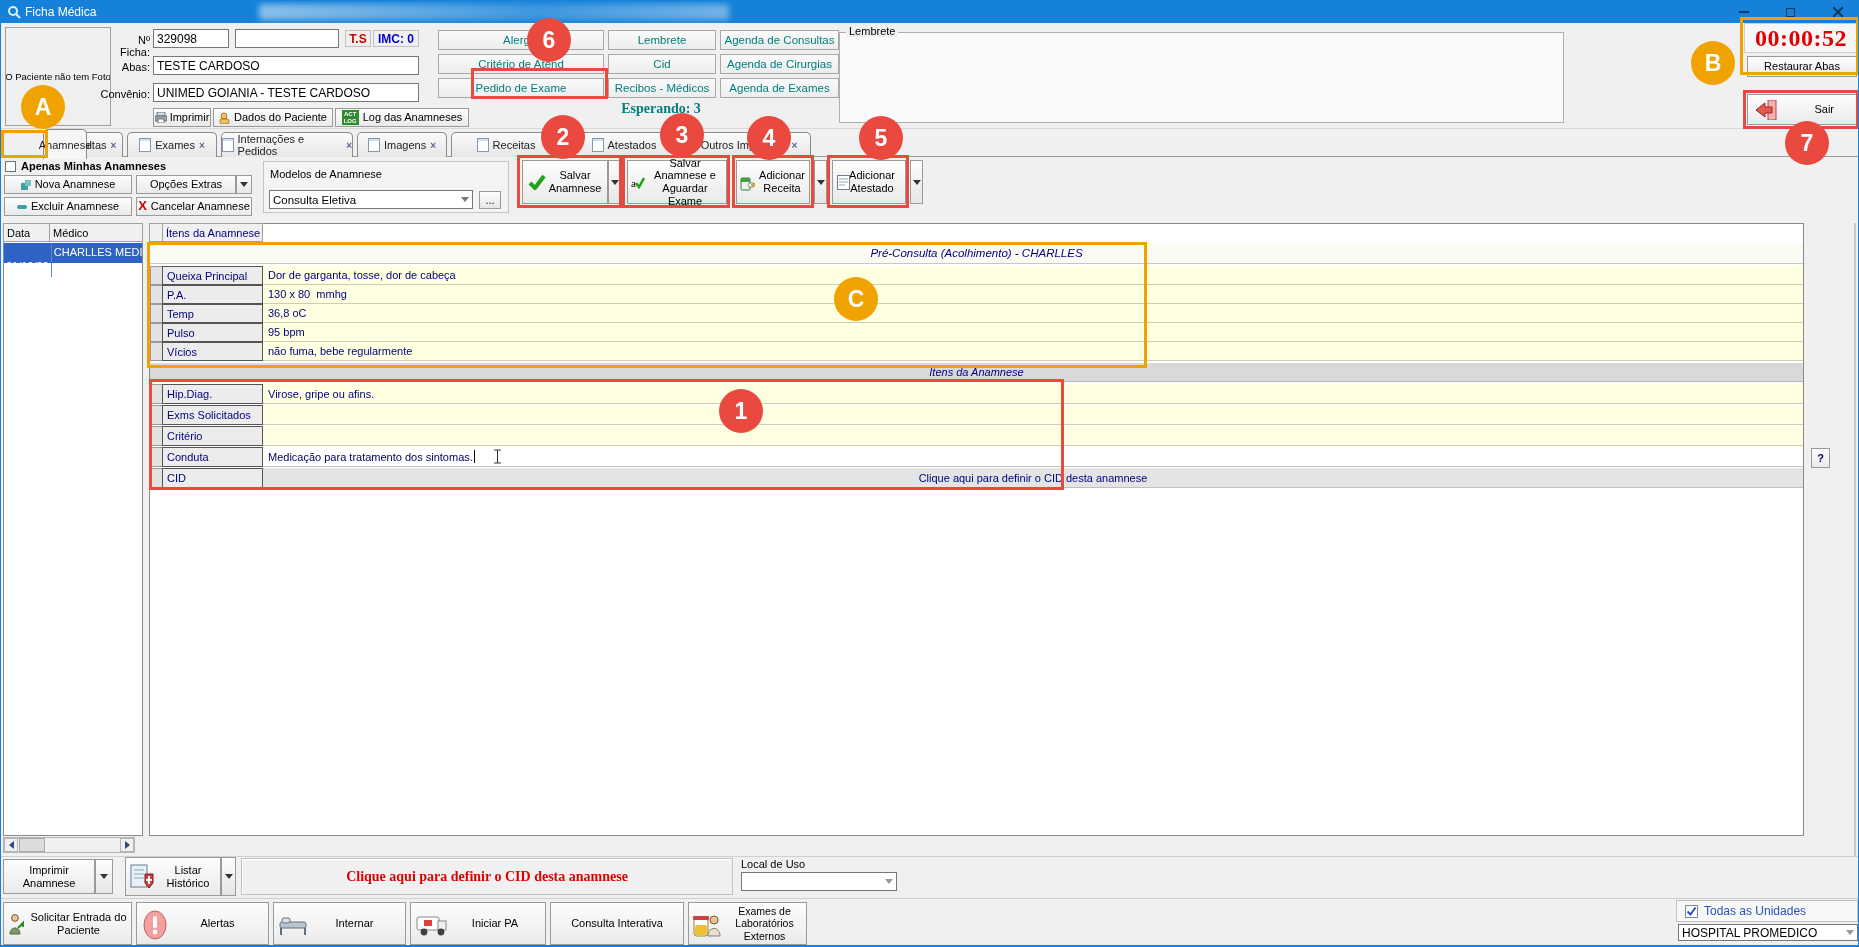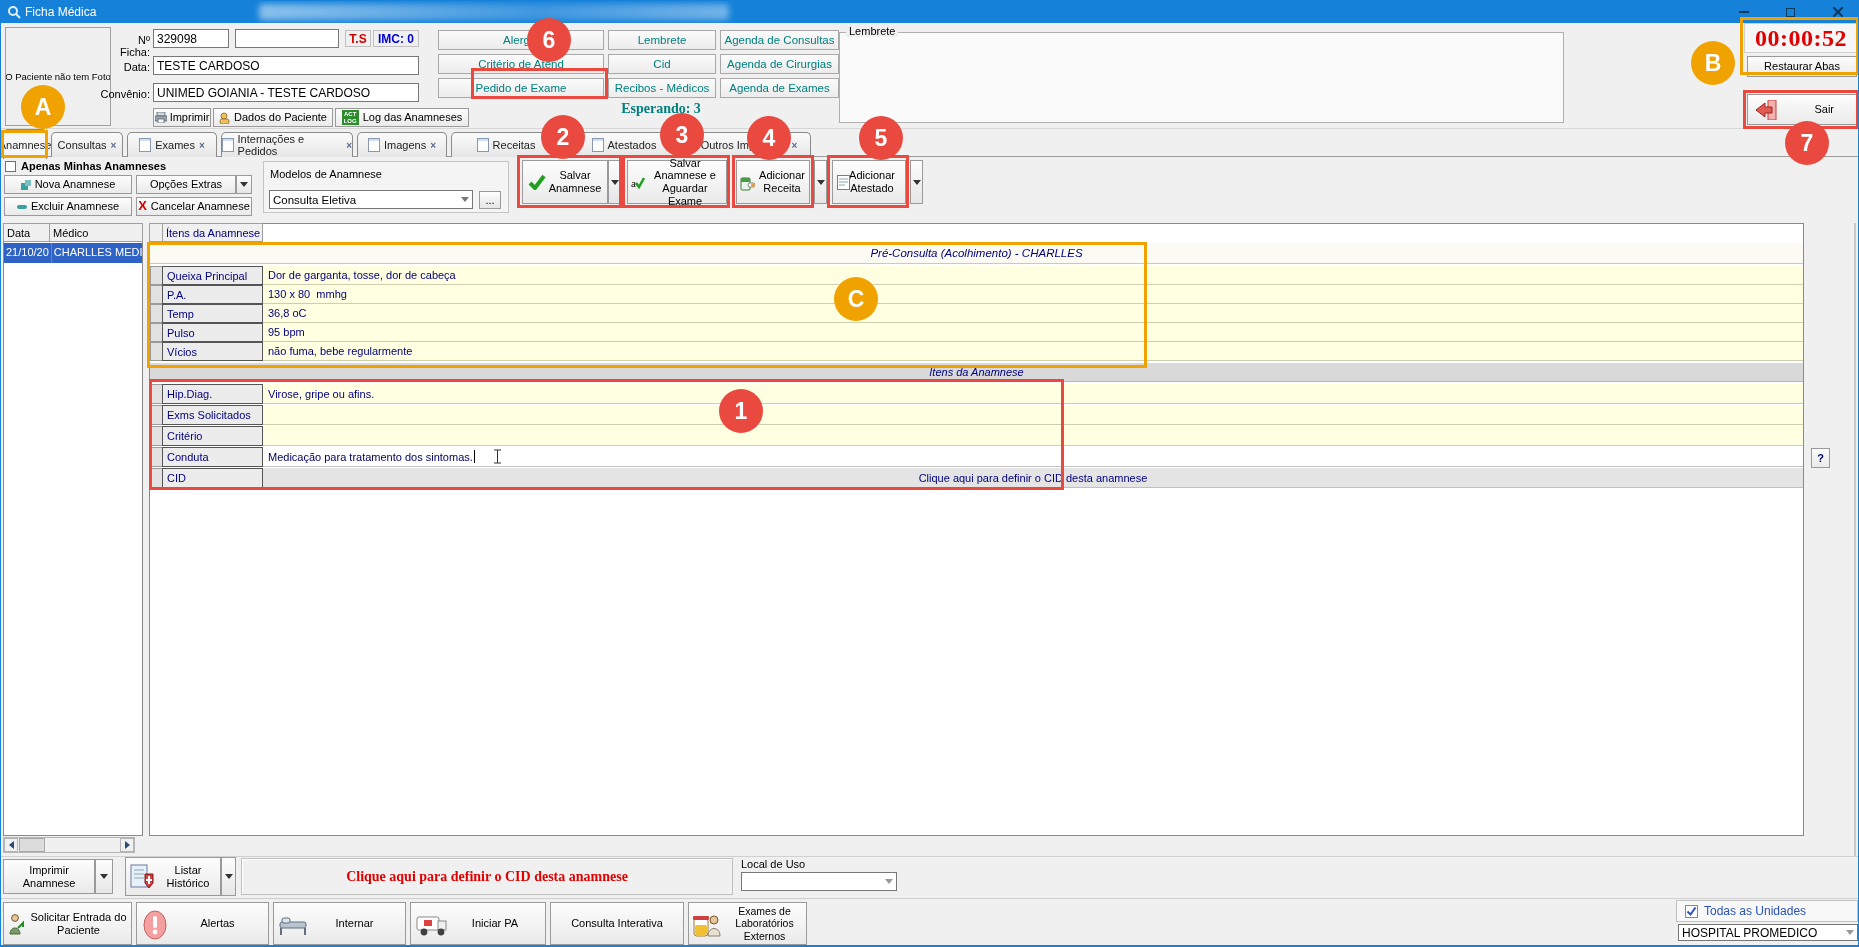--- a/index.html
+++ b/index.html
@@ -17,21 +17,21 @@
   .winbtn { top:0; width:34px; height:22px; display:flex; align-items:center; justify-content:center; }
   
   .b { background:linear-gradient(#fdfdfd,#eaeaea); border:1px solid #9a9a9a; display:flex; align-items:center; justify-content:center; text-align:center; line-height:1.15; }
   .qb { background:linear-gradient(#fbfbfb,#ececec); border:1px solid #a8a8a8; color:#00807e; display:flex; align-items:center; justify-content:center; font-size:11.5px; }
   .inp { background:#fff; border:1px solid #777; padding:2px 3px; font-size:12px; display:flex; align-items:center; }
   .lbl { font-size:11px; }
   .drop { width:0; height:0; border-left:4px solid transparent; border-right:4px solid transparent; border-top:5px solid #333; }
   .ddbtn { background:linear-gradient(#fdfdfd,#e6e6e6); border:1px solid #9a9a9a; display:flex; align-items:center; justify-content:center; }
   
   .tab { top:131px; height:25px; background:linear-gradient(#fbfbfb,#e6e6e6); border:1px solid #8a8a8a; border-bottom:none; border-radius:5px 5px 0 0; display:flex; align-items:center; justify-content:center; gap:4px; color:#222; }
-  .tab.active { top:128px; height:30px; background:#f6f6f6; z-index:5; }
+  .tab.active { top:128px; height:30px; background:#f6f6f6; z-index:5;margin-left:40px; }
   .tabx { color:#5b6b8c; font-size:10px; font-weight:bold; }
   .doc-icon { width:12px; height:14px; background:#fff; border:1px solid #8898b0; box-shadow:inset 0 2px 0 #cfe0f5; display:inline-block; }
   
   .gridhead { background:#f0f0f0; border:1px solid #a0a0a0; color:#000080; display:flex; align-items:center; padding-left:3px; }
   .glabel { background:#ececec; border:1px solid #555; color:#000080; display:flex; align-items:center; padding-left:4px; }
   .gval { background:#ffffe1; border-bottom:1px solid #cfcfb0; color:#000080; display:flex; align-items:center; padding-left:5px; white-space:pre; }
   .gfull { display:flex; align-items:center; justify-content:center; color:#000080;font-style:italic; }
   .gutter { background:#e2e2e2; border:1px solid #9a9a9a; }
   
   .ann-box { border:3px solid #e9493f; z-index:40; }
@@ -73,21 +73,21 @@
   <div class="abs" style="left:0;top:22px;width:1859px;height:106px;background:#f0f0f0;border-bottom:1px solid #d8d8d8"></div>
 
   <div class="abs" style="left:4px;top:26px;width:106px;height:99px;border:1px solid #a0a0a0;background:#efefef;display:flex;align-items:center;justify-content:center;font-size:9.5px;white-space:nowrap;overflow:hidden">O Paciente não tem Foto</div>
 
   <div class="abs lbl" style="left:113px;top:33px;width:36px;text-align:right">Nº Ficha:</div>
   <div class="abs inp" style="left:152px;top:28px;width:76px;height:19px">329098</div>
   <div class="abs inp" style="left:234px;top:28px;width:104px;height:19px"></div>
   <div class="abs" style="left:344px;top:29px;width:26px;height:17px;border:1px solid #c0c0c0;display:flex;align-items:center;justify-content:center;color:#d00000;font-weight:bold;font-size:12px">T.S</div>
   <div class="abs" style="left:372px;top:29px;width:46px;height:17px;border:1px solid #c0c0c0;display:flex;align-items:center;justify-content:center;color:#0000d0;font-weight:bold;font-size:12px">IMC: 0</div>
 
-  <div class="abs lbl" style="left:113px;top:60px;width:36px;text-align:right">Data:</div>
+  <div class="abs lbl" style="left:113px;top:60px;width:36px;text-align:right">Abas:</div>
   <div class="abs inp" style="left:152px;top:55px;width:266px;height:19px">TESTE CARDOSO</div>
 
   <div class="abs lbl" style="left:98px;top:87px;width:51px;text-align:right">Convênio:</div>
   <div class="abs inp" style="left:152px;top:82px;width:266px;height:19px">UNIMED GOIANIA - TESTE CARDOSO</div>
 
   <div class="abs b" style="left:152px;top:107px;width:58px;height:19px;gap:3px">
     <svg width="12" height="11">
         <rect x="2" y="0" width="8" height="4" fill="#cfd6dd" stroke="#5a646e" stroke-width="0.8"></rect>
         <rect x="0" y="4" width="12" height="5" fill="#9aa5af" stroke="#5a646e" stroke-width="0.8"></rect>
         <rect x="3" y="7" width="6" height="4" fill="#fff" stroke="#5a646e" stroke-width="0.8"></rect>
@@ -240,21 +240,21 @@
     <span>Adicionar Atestado</span>
   </div>
   <div class="abs ddbtn" style="left:909px;top:159px;width:13px;height:44px">
       <div class="drop"></div>
     </div>
 
   <div class="abs" style="left:2px;top:222px;width:140px;height:613px;background:#fff;border:1px solid #8a8a8a"></div>
   <div class="abs gridhead" style="left:2px;top:222px;width:47px;height:19px;color:#000">Data</div>
   <div class="abs gridhead" style="left:48px;top:222px;width:94px;height:19px;color:#000">Médico</div>
   <div class="abs" style="left:3px;top:242px;width:138px;height:20px;background:#2e63c5;color:#fff;display:flex">
-    <span style="width:52px;padding:3px 2px;border-right:1px solid #5b84d6">21/10/20</span>
+    <span style="width:52px;padding:17px 2px;border-right:1px solid #5b84d6">21/10/20</span>
     <span style="padding:3px 2px;white-space:nowrap;overflow:hidden">CHARLLES MEDICO</span>
   </div>
 
   <div class="abs sb" style="left:2px;top:836px;width:132px;height:16px"></div>
   <div class="abs sb" style="left:3px;top:837px;width:14px;height:14px;display:flex;align-items:center;justify-content:center">
       <div class="tri-l"></div>
     </div>
   <div class="abs" style="left:18px;top:837px;width:26px;height:14px;background:#dcdcdc;border:1px solid #a8a8a8"></div>
   <div class="abs sb" style="left:119px;top:837px;width:14px;height:14px;display:flex;align-items:center;justify-content:center">
       <div class="tri-r"></div>

